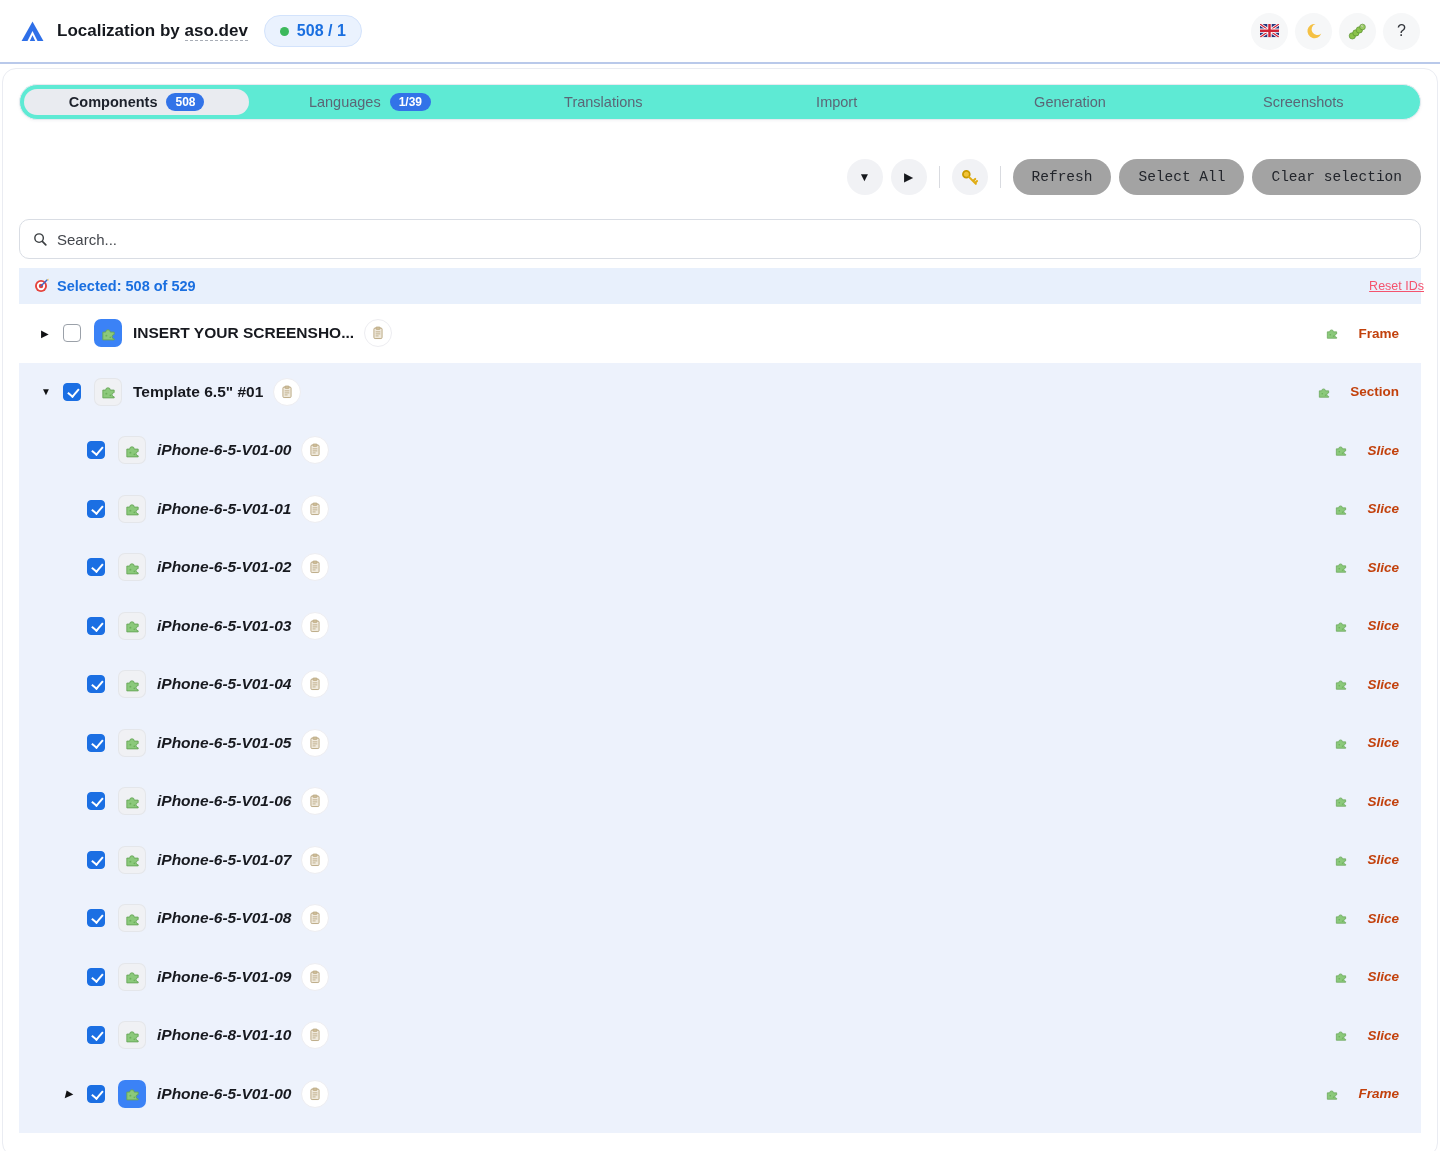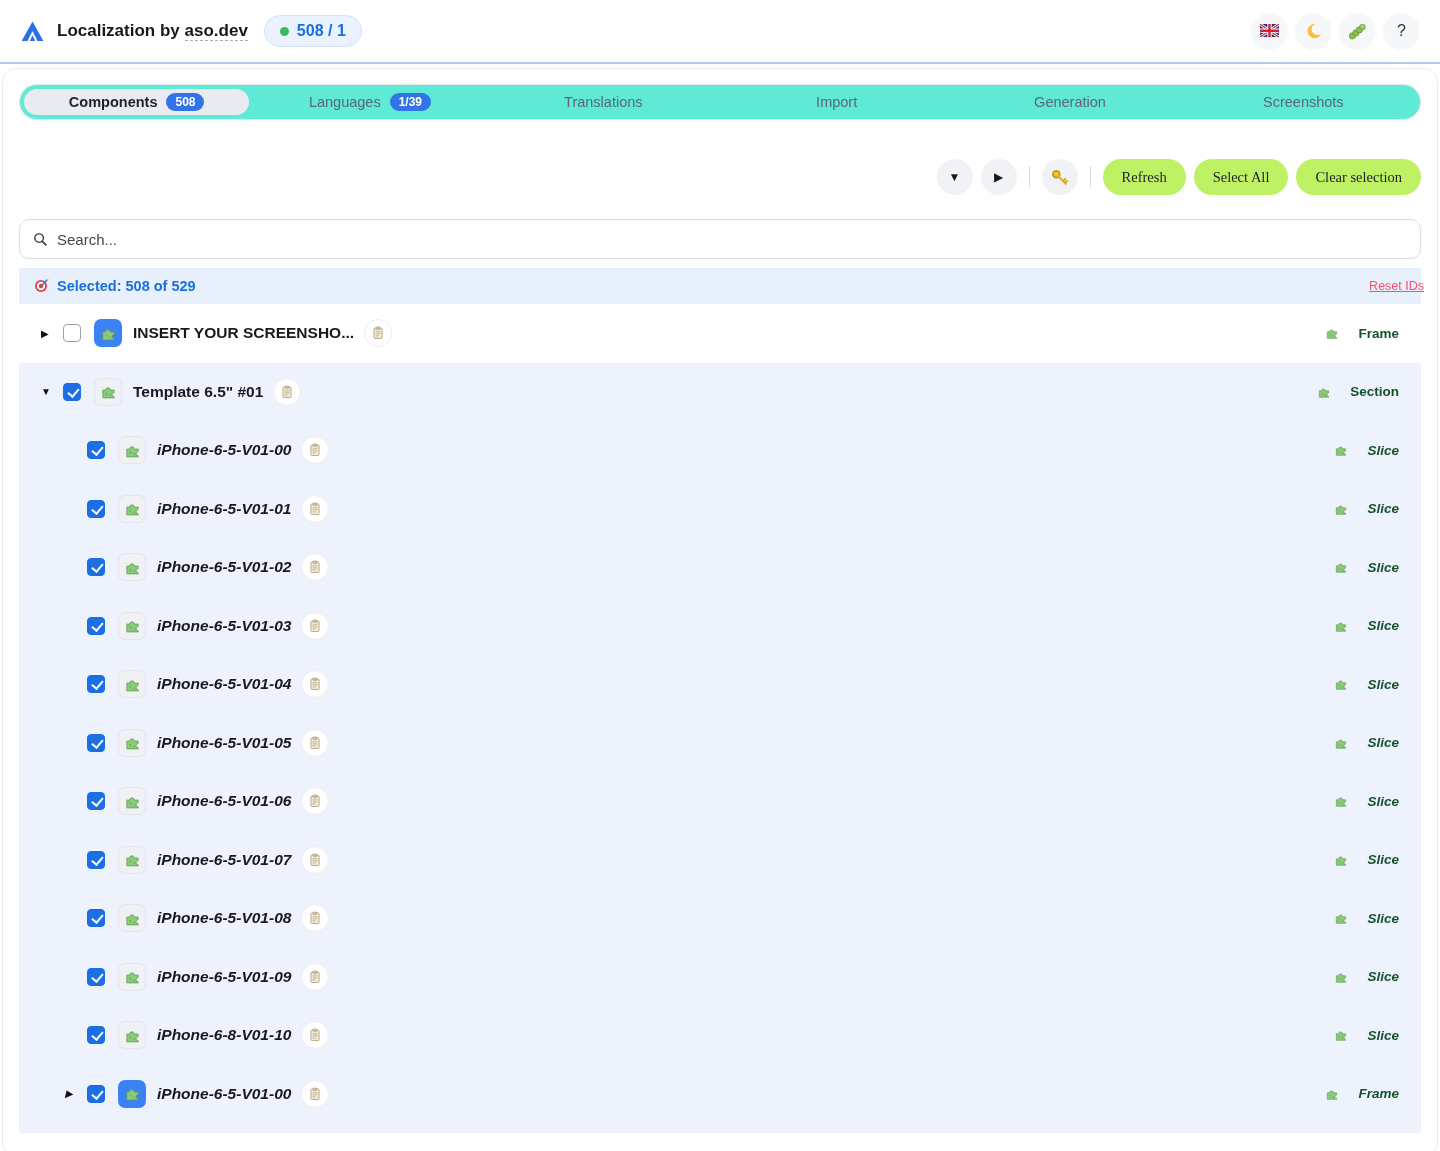--- a/index.html
+++ b/index.html
@@ -34,22 +34,22 @@
   .tab.active { margin:4px; background:#e9ebf0; color:#1d212b; font-weight:700; }
   .badge { background:#3273e8; color:#fff; font-size:12px; font-weight:700;
            padding:3px 9px; border-radius:11px; line-height:1; }
 
   
   .toolbar { margin:39px 16px 0; display:flex; align-items:center; justify-content:flex-end; gap:8px; }
   .circle-btn { width:36px; height:36px; border-radius:50%; background:#f1f2f5; border:none;
                 display:flex; align-items:center; justify-content:center; cursor:pointer;
                 font-size:12px; color:#16181c; font-family:inherit; }
   .sep { width:1px; height:22px; background:#d9dbe0; margin:0 4px; }
-  .pill-btn { height:36px; padding:0 19px; border-radius:18px; background:#bef264; border:none;
-              font-size:14.5px; color:#22252b; cursor:pointer; font-family:Liberation Serif, serif; }
+  .pill-btn { height:36px; padding:0 19px; border-radius:18px; background:#a3a3a3; border:none;
+              font-size:14.5px; color:#22252b; cursor:pointer; font-family:Liberation Mono, monospace; }
 
   
   .search { margin:24px 16px 0; height:40px; border:1.5px solid #d9dde4; border-radius:10px;
             display:flex; align-items:center; padding:0 12px; gap:8px; background:#fff; }
   .search input { border:none; outline:none; flex:1; font-size:15px; color:#202226;
                   font-family:inherit; background:transparent; }
   .search input::placeholder { color:#43464c; opacity:1; }
 
   
   .sel-bar { margin:9px 16px 0; height:36px; background:#e8f0fc; display:flex;
@@ -73,21 +73,21 @@
               transform:rotate(40deg); }
   .tile { width:28px; height:28px; border-radius:7px; flex:none; margin-right:11px;
           display:flex; align-items:center; justify-content:center; }
   .tile.blue { background:#3b82f6; }
   .tile.gray { background:#f0f1f4; box-shadow:inset 0 0 0 1px #e4e6ea; }
   .row-name { font-size:15.5px; font-weight:700; color:#17191f; white-space:nowrap; }
   .copy-btn { margin-left:10px; width:28px; height:28px; border-radius:50%; background:#fff;
               border:1px solid #ededf1; display:flex; align-items:center; justify-content:center;
               cursor:pointer; }
   .type-label { margin-left:auto; padding-right:22px; display:flex; align-items:center; gap:19px;
-                font-size:13.5px; font-weight:700; color:#14532d; }
+                font-size:13.5px; font-weight:700; color:#c2410c; }
   .hidden-defs { position:absolute; width:0; height:0; overflow:hidden; }
 </style>
 </head>
 <body>
 
 <svg class="hidden-defs" aria-hidden="true">
   <defs>
     <symbol id="sym-logo" viewBox="0 0 24 24">
       <polygon points="12,2.5 22.5,21 1.5,21" fill="#2e6fe8"></polygon>
       <polygon points="12,11.5 16.8,21 7.2,21" fill="#ffffff"></polygon>

